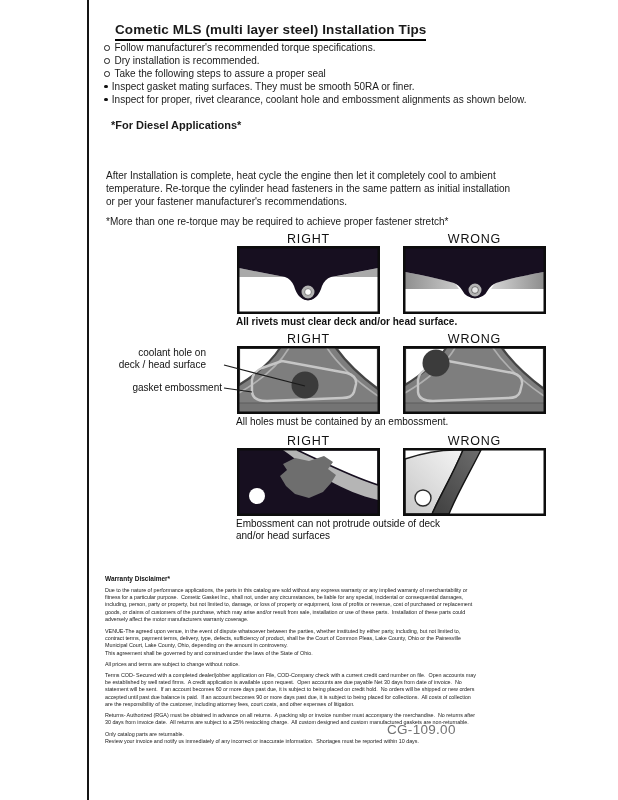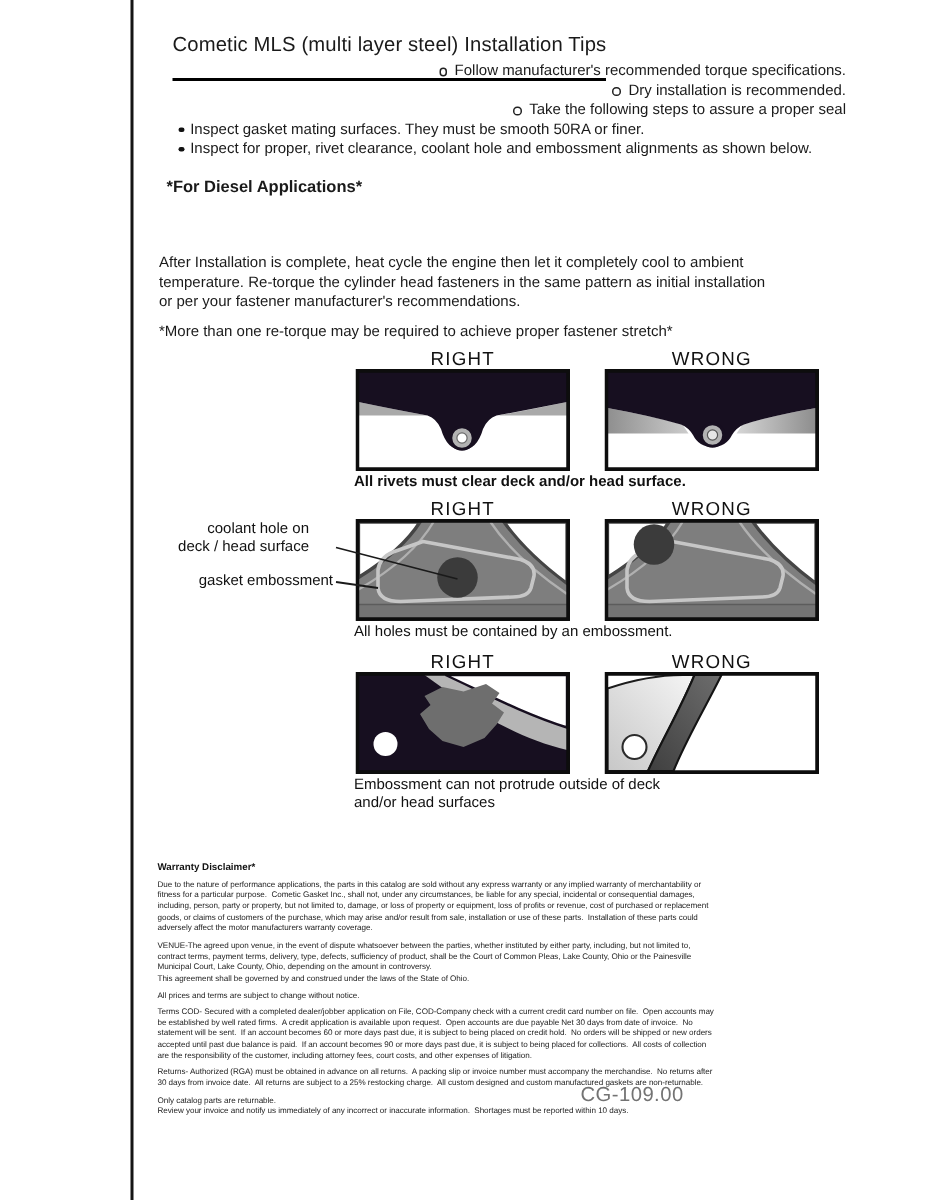--- a/index.html
+++ b/index.html
@@ -1,25 +1,25 @@
 <!DOCTYPE html>
 <html><head>
 <meta charset="utf-8">
 <style>
   html,body{margin:0;padding:0;background:#ffffff;}
   .page{position:relative;width:618px;height:800px;background:#fff;overflow:hidden;
         font-family:"Liberation Sans","DejaVu Sans",sans-serif;color:#1a1a1a;}
   .abs{position:absolute;}
   .spine{left:87px;top:0;width:2px;height:800px;background:#151515;}
-  .title{left:115px;top:22px;font-size:13.5px;font-weight:normal;margin:0;
-         border-bottom:2px solid #000;padding-bottom:15px;letter-spacing:.1px;display:inline-block;}
+  .title{left:115px;top:22px;font-size:13.5px;font-weight:bold;margin:0;
+         border-bottom:2px solid #000;padding-bottom:2px;letter-spacing:.1px;display:inline-block;}
   .intro{left:104px;top:41px;font-size:10px;line-height:13px;width:460px;}
-  .b-row{display:flex;align-items:flex-start;justify-content:flex-end;}
+  .b-row{display:flex;align-items:flex-start;}
   .circ{width:3.5px;height:3.5px;border:1px solid #222;border-radius:50%;margin:4px 5px 0 0;flex:none;}
-  .s-row{display:flex;align-items:flex-start;margin-left:15px;}
+  .s-row{display:flex;align-items:flex-start;}
   .dot{width:3.8px;height:3.8px;background:#111;border-radius:50%;margin:4.5px 4px 0 0;flex:none;}
   .h2{left:111px;top:119px;font-size:11px;font-weight:bold;}
   .para{font-size:10px;line-height:13px;white-space:pre-line;width:445px;}
   .p1{left:106px;top:135px;} .p2{left:106px;top:169px;} .p3{left:106px;top:215px;}
   .dlabel{width:143px;text-align:center;font-size:12.5px;letter-spacing:.8px;color:#111;}
   .dbox{width:143px;height:68px;}
   .dbox svg{display:block;width:143px;height:68px;}
   .caption{font-size:10px;line-height:11.5px;white-space:pre-line;color:#111;}
   .ll{font-size:10px;line-height:11.5px;text-align:right;white-space:pre-line;color:#111;}
   .leader{z-index:5;pointer-events:none;}

